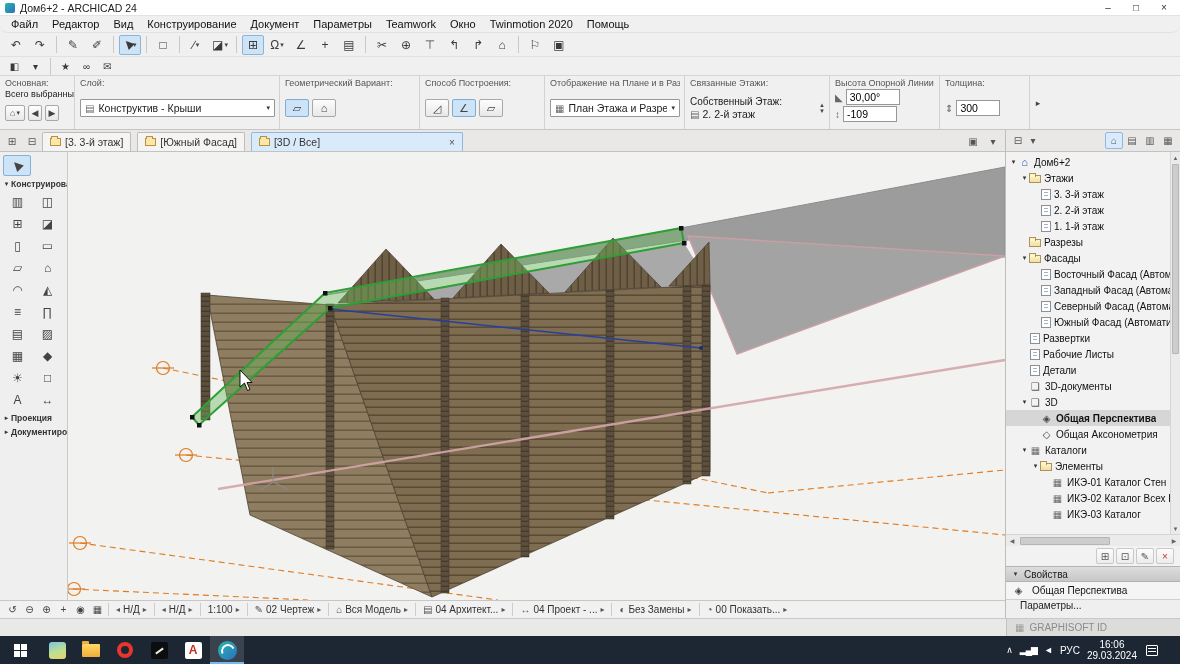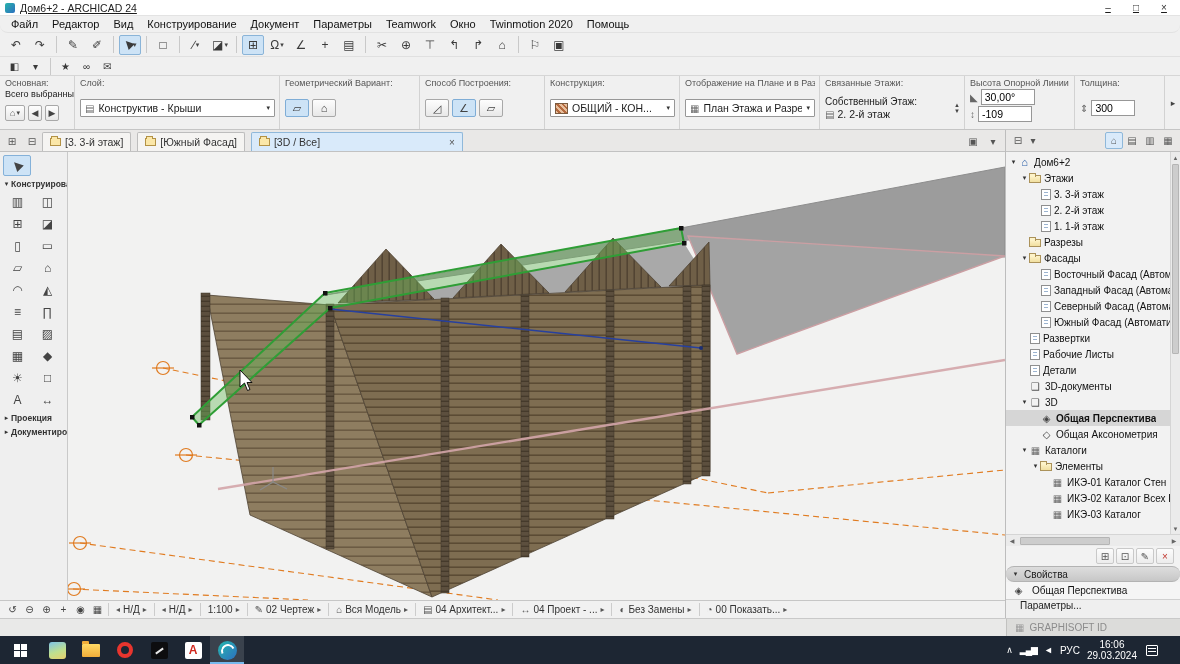--- a/index.html
+++ b/index.html
@@ -1,21 +1,21 @@
 <!DOCTYPE html>
 <html><head>
 <meta charset="utf-8">
 <style>
   *{margin:0;padding:0;box-sizing:border-box;font-family:"Liberation Sans","DejaVu Sans",sans-serif;}
   html,body{width:1180px;height:664px;overflow:hidden;}
   body{background:#f0f0f0;font-size:11px;color:#1c1c1c;-webkit-user-select:none;user-select:none;}
   #app{width:1180px;height:664px;display:flex;flex-direction:column;}
 
   
-  .titlebar{height:16px;background:#ffffff;display:flex;align-items:center;padding:0 2px;border-bottom:1px solid #e3e3e3;flex:none;text-decoration:underline;}
+  .titlebar{height:16px;background:#ffffff;display:flex;align-items:center;padding:0 2px;border-bottom:1px solid #e3e3e3;flex:none;}
   .appico{width:10px;height:10px;border-radius:2px;background:linear-gradient(135deg,#27b4ab,#2d6fc0);margin:0 5px 0 3px;flex:none;}
   .title{font-size:10.5px;color:#222;white-space:nowrap;}
   .wctrl{margin-left:auto;display:flex;height:100%;}
   .wbtn{width:28px;height:100%;display:flex;align-items:center;justify-content:center;font-size:10px;color:#333;cursor:default;}
 
   
   .menubar{height:17px;background:#f0f0f0;display:flex;align-items:center;padding-left:4px;flex:none;border-bottom:1px solid #e2e2e2;border-radius:8px;}
   .mitem{padding:1px 7px;font-size:11px;color:#111;white-space:nowrap;}
 
   
@@ -112,21 +112,21 @@
   .vscroll{width:10px;background:#ebebeb;border-left:1px solid #d5d5d5;position:relative;flex:none;}
   .vthumb{position:absolute;left:1px;right:1px;top:12px;height:190px;background:#cdcdcd;border:1px solid #b5b5b5;border-radius:1px;}
   .vsar{position:absolute;left:0;right:0;height:11px;display:flex;align-items:center;justify-content:center;font-size:6px;color:#666;}
   .hscroll{height:12px;background:#ebebeb;border-top:1px solid #d5d5d5;display:flex;align-items:center;flex:none;}
   .hsar{width:12px;font-size:6px;color:#666;text-align:center;}
   .hthumb{height:8px;width:90px;background:#cdcdcd;border:1px solid #b5b5b5;margin-left:2px;border-radius:1px;}
   .hgap{flex:1;}
   .navfoot{height:20px;display:flex;align-items:center;justify-content:flex-end;gap:2px;padding:0 6px;flex:none;}
   .nf{width:18px;height:16px;display:flex;align-items:center;justify-content:center;font-size:10px;color:#555;border:1px solid #c9c9c9;background:linear-gradient(#fcfcfc,#ececec);border-radius:2px;}
   .nf.red{color:#c2372f;}
-  .propshead{height:16px;background:linear-gradient(#dddddd,#c7c7c7);border-top:1px solid #b3b3b3;border-bottom:1px solid #b3b3b3;display:flex;align-items:center;padding:0 5px;font-size:10px;color:#222;flex:none;gap:4px;border-radius:8px;}
+  .propshead{height:16px;background:linear-gradient(#dddddd,#c7c7c7);border-top:1px solid #b3b3b3;border-bottom:1px solid #b3b3b3;display:flex;align-items:center;padding:0 5px;font-size:10px;color:#222;flex:none;gap:4px;}
   .viewrow{height:17px;display:flex;align-items:center;padding:0 6px;gap:4px;font-size:10px;color:#111;background:#f5f5f5;flex:none;}
   .paramsrow{height:19px;display:flex;align-items:flex-start;padding:0 14px;font-size:10px;color:#222;background:#efefef;border-top:1px solid #d0d0d0;flex:none;}
 
   
   .gsbar{height:18px;background:#e9e9e8;border-top:1px solid #c9c9c9;display:flex;justify-content:flex-end;flex:none;}
   .gsbox{width:174px;background:#dcdcda;border-left:1px solid #c2c2c0;display:flex;align-items:center;gap:5px;padding:0 8px;color:#8c8c8c;font-size:10px;}
   .gsico{font-size:10px;color:#9a9a9a;}
 
   
   .taskbar{height:28px;background:#1d2633;display:flex;align-items:stretch;flex:none;color:#fff;}
@@ -268,30 +268,20 @@
         <span class="mini sq on">▱</span>
         <span class="mini sq">⌂</span>
       </div>
     </div>
     <div class="ib-sec" style="width:125px">
       <div class="ib-label">Способ Построения:</div>
       <div class="ib-body">
         <span class="mini sq">◿</span>
         <span class="mini sq on">∠</span>
         <span class="mini sq">▱</span>
-      </div>
-    </div>
-    <div class="ib-sec" style="width:135px">
-      <div class="ib-label">Конструкция:</div>
-      <div class="ib-body">
-        <div class="combo">
-          <span class="swatch"></span>
-          <span class="ctext">ОБЩИЙ - КОН...</span>
-          <span class="car">▾</span>
-        </div>
       </div>
     </div>
     <div class="ib-sec" style="width:140px">
       <div class="ib-label">Отображение на Плане и в Разрезе:</div>
       <div class="ib-body">
         <div class="combo">
           <span class="cico">▦</span>
           <span class="ctext">План Этажа и Разрез...</span>
           <span class="car">▾</span>
         </div>

